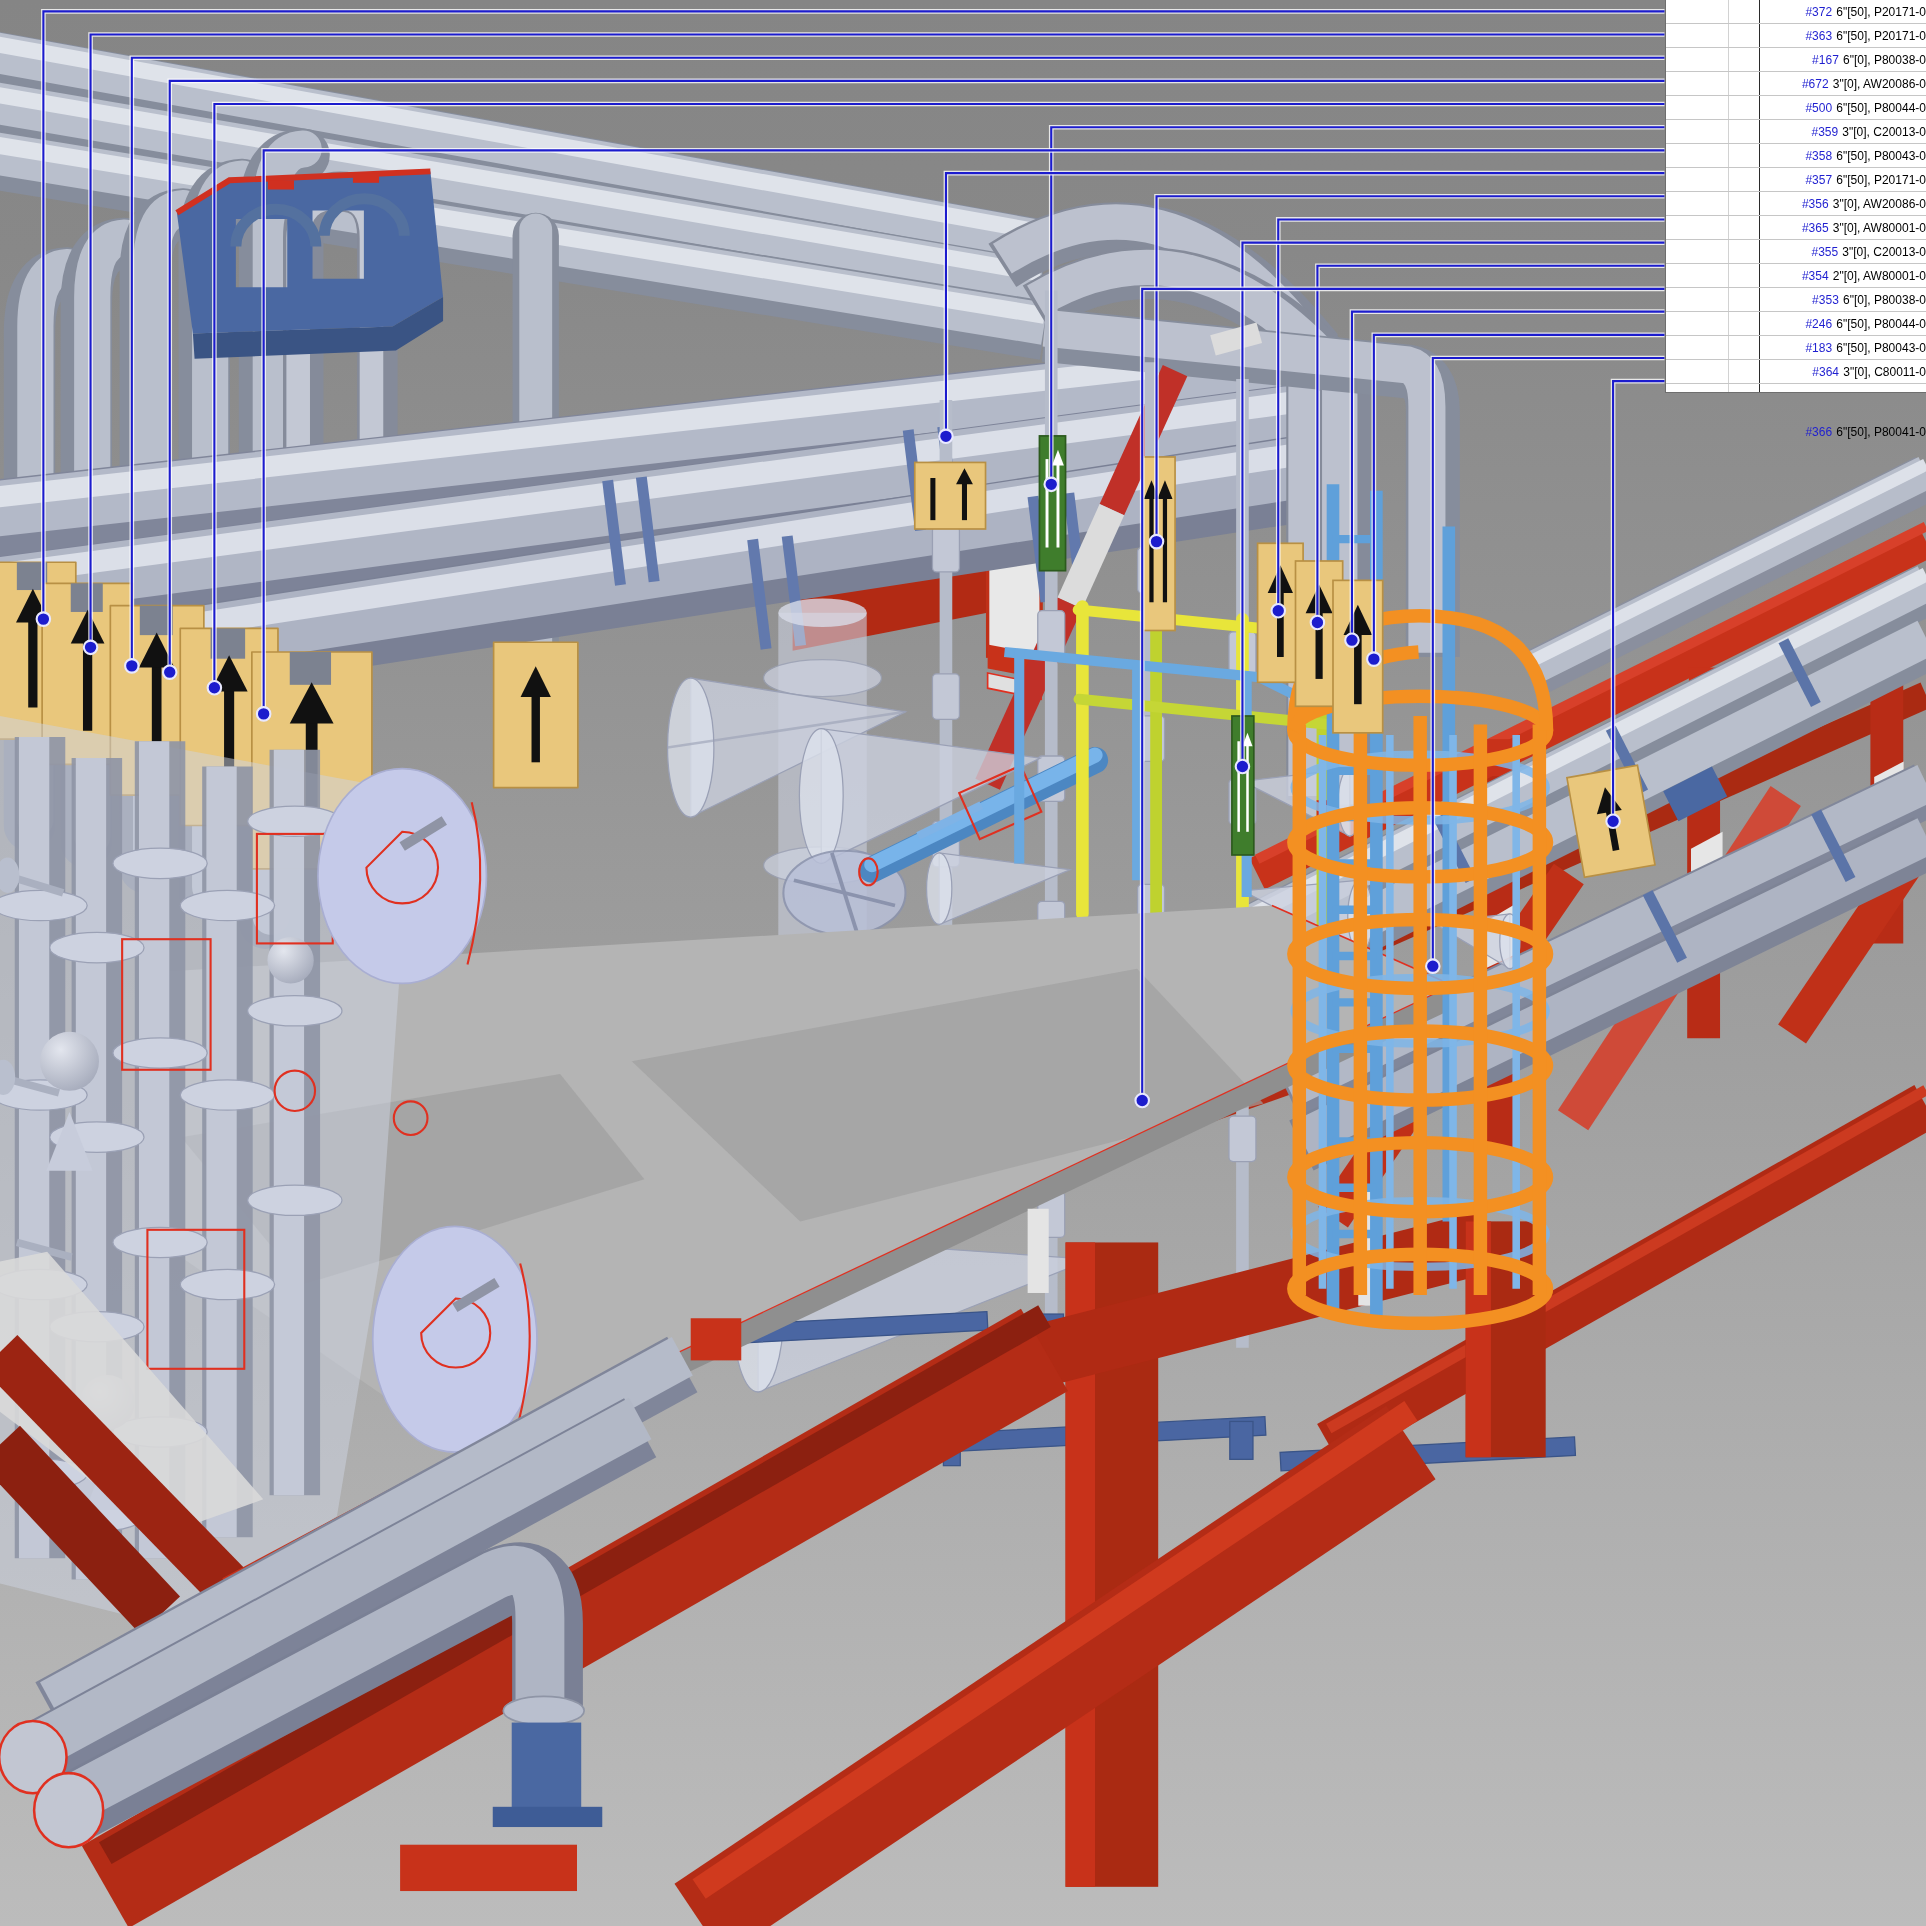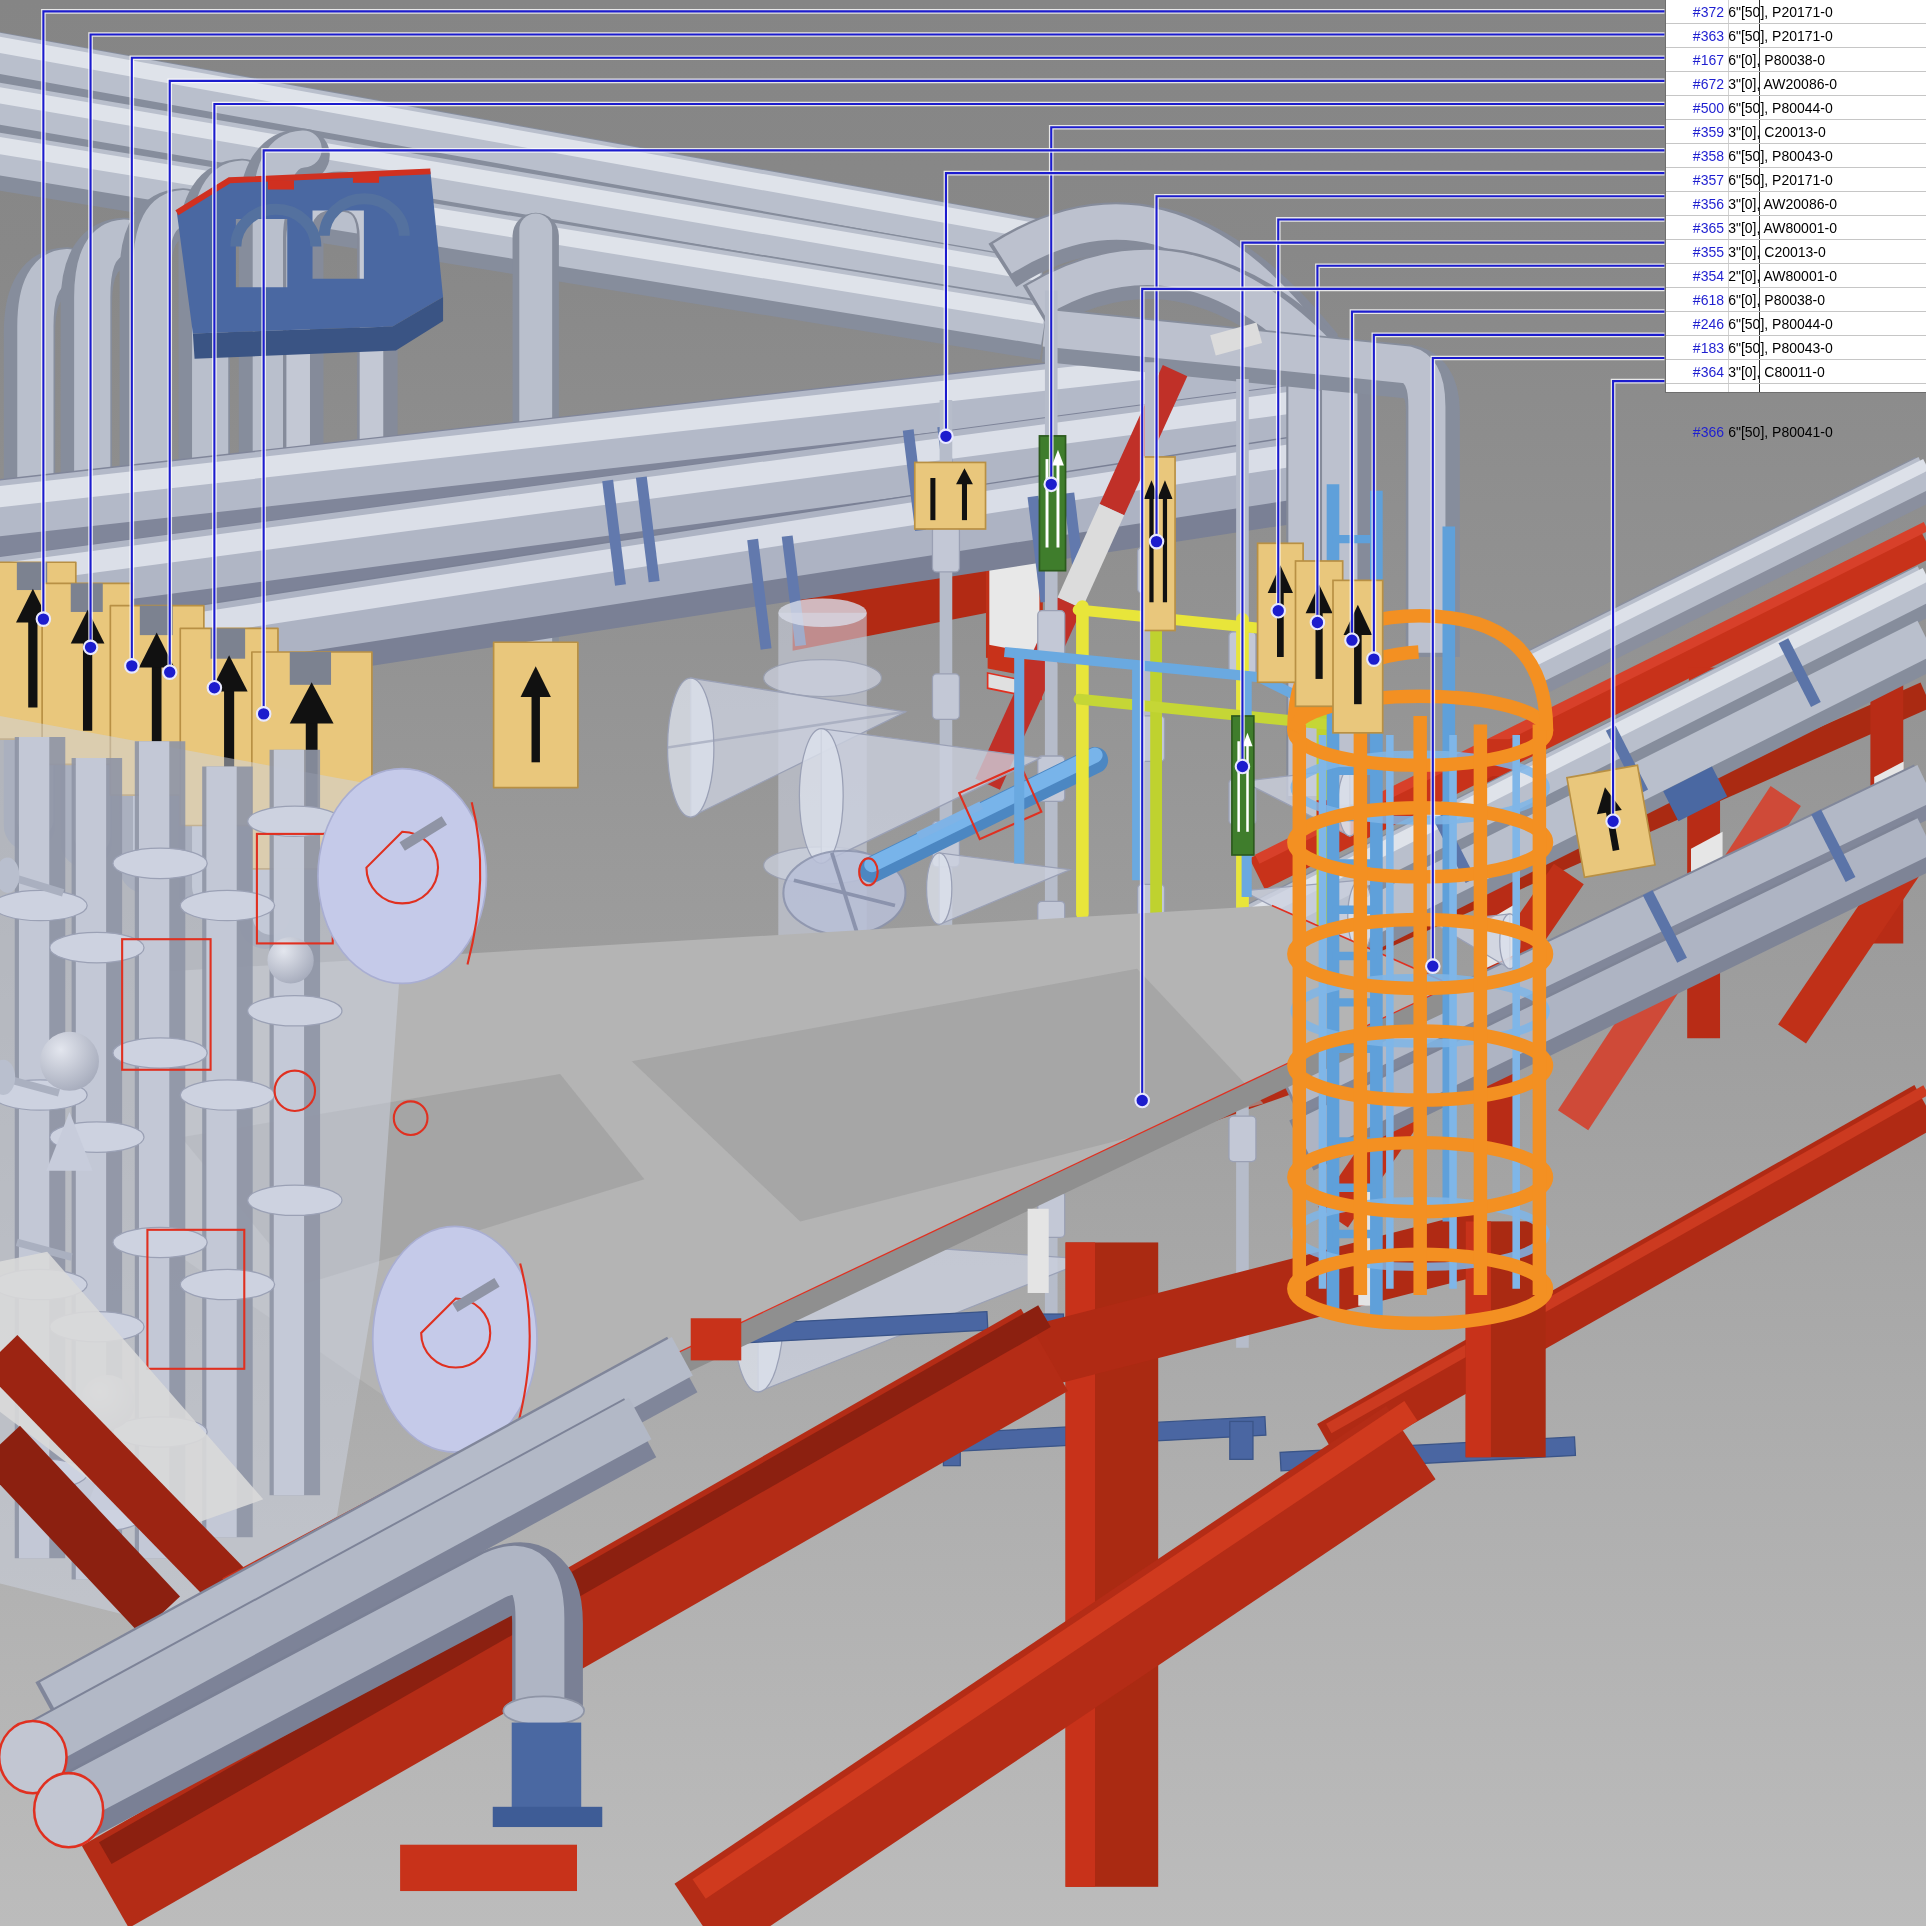--- a/index.html
+++ b/index.html
@@ -4,21 +4,21 @@
 <style>
   html,body{margin:0;padding:0;background:#9a9a9a;}
   #stage{position:relative;width:1926px;height:1926px;overflow:hidden;
          font-family:"Liberation Sans",sans-serif;}
   #scene{position:absolute;left:0;top:0;}
   
   #label-panel{position:absolute;left:1665px;top:0;width:261px;height:393px;
       background:#ffffff;border-left:0.8px solid #6e6e6e;border-bottom:0.8px solid #6e6e6e;
       box-sizing:border-box;}
   .lrow{position:relative;height:23px;display:flex;align-items:center;
-      border-bottom:0.4px solid #c6c6c6;font-size:14px;white-space:nowrap;overflow:hidden;}
+      border-bottom:0.4px solid #c6c6c6;font-size:12px;white-space:nowrap;overflow:hidden;justify-content:flex-end;}
   .lrow:last-child{border-bottom:none;margin-top:36px;}
   .lid{display:inline-block;width:58px;text-align:right;color:#1f1fd0;flex:0 0 auto;}
   .ltx{margin-left:4.2px;color:#000;}
   .vguide1{position:absolute;left:62px;top:0;width:0.4px;height:100%;background:#d2d2d2;}
   .vguide2{position:absolute;left:93px;top:0;width:0.8px;height:100%;background:#2a2a2a;}
 </style>
 </head>
 <body>
 
 <div id="stage">
@@ -627,21 +627,21 @@
         </div>
         <div class="lrow">
           <span class="lid">#355</span>
           <span class="ltx">3"[0], C20013-0</span>
         </div>
         <div class="lrow">
           <span class="lid">#354</span>
           <span class="ltx">2"[0], AW80001-0</span>
         </div>
         <div class="lrow">
-          <span class="lid">#618</span>
+          <span class="lid">#353</span>
           <span class="ltx">6"[0], P80038-0</span>
         </div>
         <div class="lrow">
           <span class="lid">#246</span>
           <span class="ltx">6"[50], P80044-0</span>
         </div>
         <div class="lrow">
           <span class="lid">#183</span>
           <span class="ltx">6"[50], P80043-0</span>
         </div>

